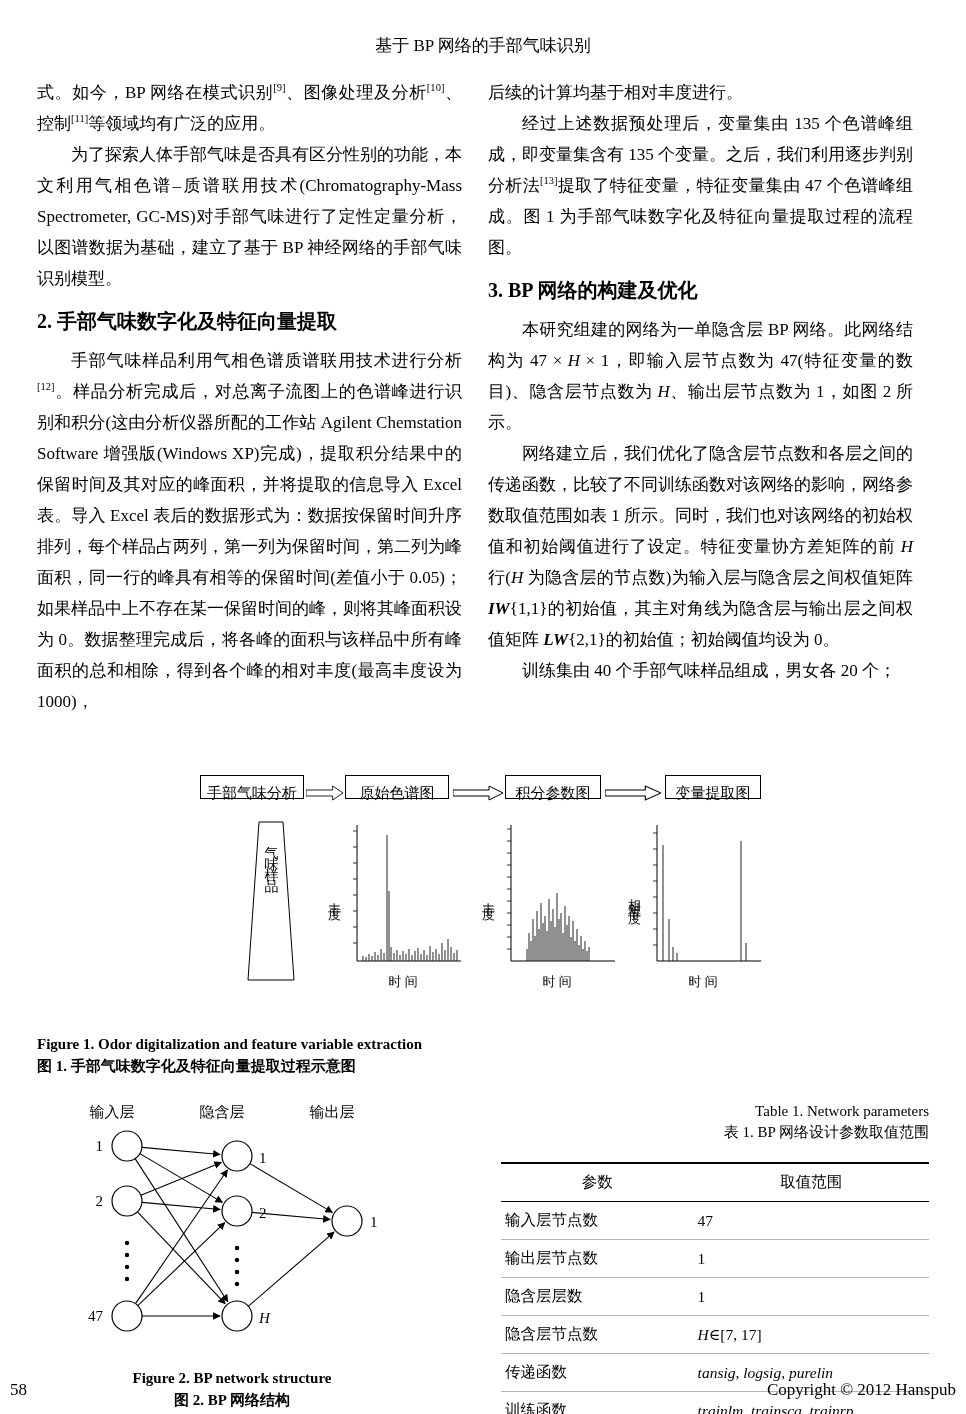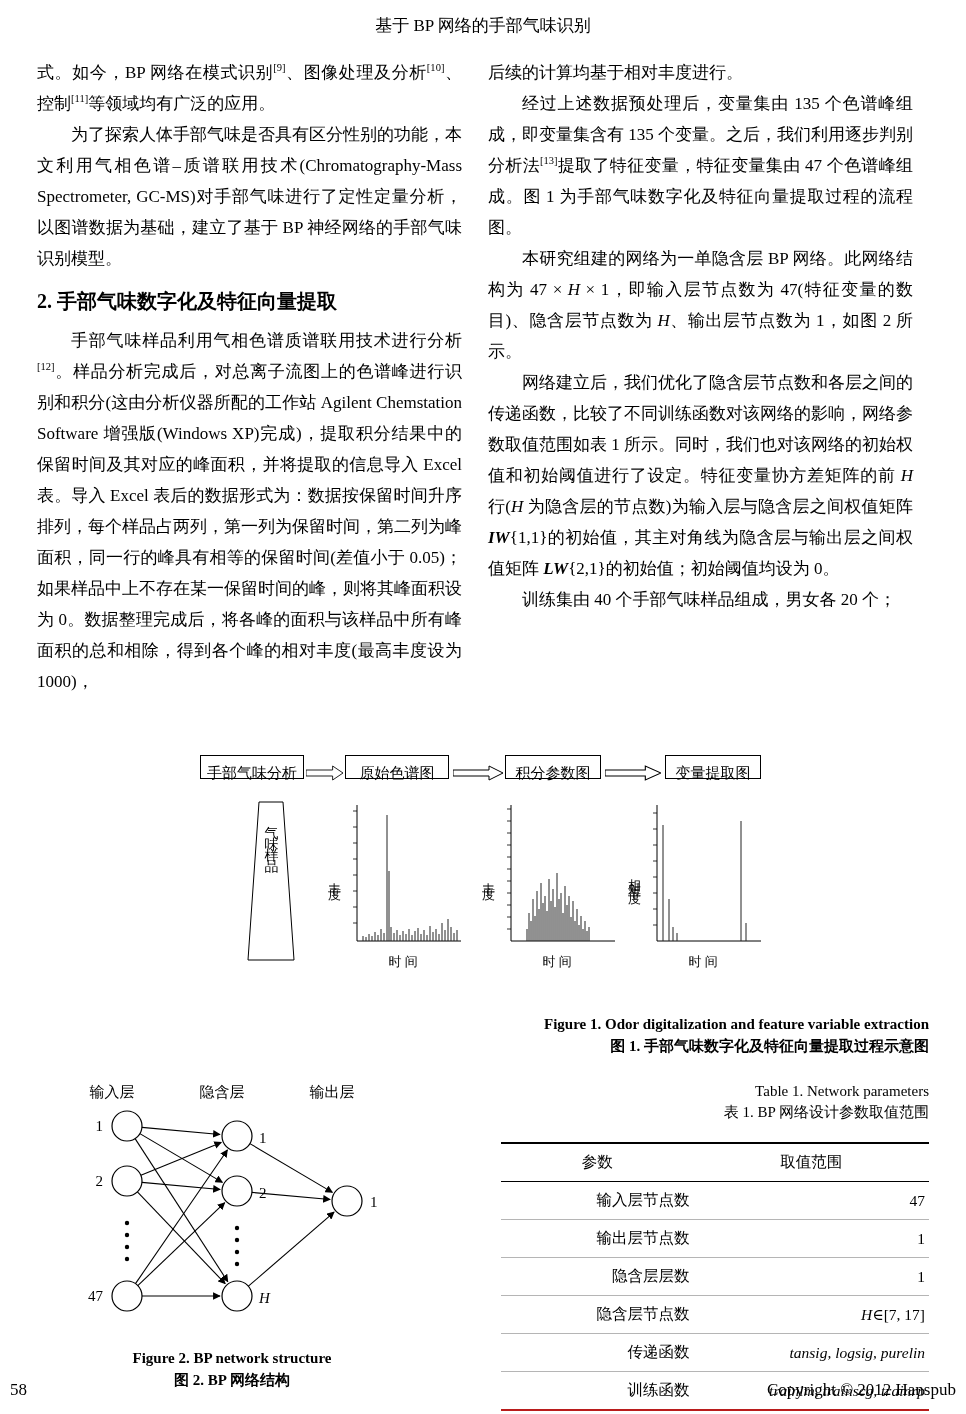--- a/index.html
+++ b/index.html
@@ -1,20 +1,20 @@
 <!DOCTYPE html>
 <html><head>
 <meta charset="utf-8">
 <style>
   * { margin:0; padding:0; box-sizing:border-box; }
   html,body { background:#ffffff; }
   body { width:966px; height:1414px; font-family:"Liberation Serif","DejaVu Serif",serif; color:#000; }
   .page { position:relative; width:966px; height:1414px; padding:12px 37px 0; overflow:hidden; background:#fff; }
 
-  .running-head { text-align:center; font-size:17px; padding:2px 0 20px; }
+  .running-head { text-align:center; font-size:17px; padding:2px 0 20px;margin-top:20px; }
 
   .columns { display:flex; gap:26px; height:668px; overflow:hidden; }
   .col { width:425px; font-size:17px; line-height:31px; text-align:justify; }
   p.para { text-indent:0; }
   p.para.indent { text-indent:2em; }
   sup { font-size:0.62em; line-height:0; vertical-align:super; }
   i { font-style:italic; }
   strong { font-weight:bold; }
   h2.sec { font-size:20px; font-weight:bold; line-height:28px; margin:13px 0 10px; }
 
@@ -28,38 +28,38 @@
   .trap { position:absolute; left:210px; top:2px; width:48px; height:160px; }
   .trap-label-wrap { position:absolute; top:14px; left:0; width:100%; display:flex; justify-content:center; }
   .trap-label { writing-mode:vertical-rl; letter-spacing:11px; font-size:14px; }
   .plot { position:absolute; top:2px; }
   .plotrow { display:flex; align-items:center; }
   .plot-y { writing-mode:vertical-rl; font-size:13px; letter-spacing:4px; width:18px; text-align:center; }
   .plot-x { width:120px; margin-left:18px; text-align:center; font-size:13px; margin-top:2px; }
   .axis { stroke:#000; stroke-width:1; fill:none; }
   .ticks { stroke:#000; stroke-width:0.8; fill:none; }
   .peaks { stroke:#222; stroke-width:1; fill:none; }
-  .figcap { text-align:right; font-weight:bold; font-size:15px; line-height:22px; margin-top:20px; }
+  .figcap { text-align:left; font-weight:bold; font-size:15px; line-height:22px; margin-top:20px; }
 
   
   .bottom { display:flex; margin-top:24px; }
   .fig2block { width:400px; }
   .fig2cap { width:390px; text-align:center; font-weight:bold; font-size:15px; line-height:22px; margin-top:12px; }
   .f2label { font-size:15px; }
   .f2num { font-size:15px; }
   .it { font-style:italic; }
   .f2line { stroke:#000; stroke-width:1.1; }
   .f2circle { fill:#fff; stroke:#000; stroke-width:1.2; }
   .f2dot { fill:#000; }
 
   .tableblock { width:428px; margin-left:auto; }
   .tbl-title { text-align:right; font-weight:normal; font-size:15px; line-height:21px; }
   table.t1 { width:100%; border-collapse:collapse; margin-top:19px; border-top:2px solid #000; border-bottom:2px solid #b91c1c; }
   table.t1 th { font-weight:normal; font-size:15.5px; padding:8px 4px; text-align:center; border-bottom:1px solid #000; }
-  table.t1 td { font-size:15.5px; padding:8px 4px; text-align:right; border-top:1px solid #b5b5b5; }
+  table.t1 td { font-size:15.5px; padding:8px 4px; text-align:left; border-top:1px solid #b5b5b5; }
 
   .pgnum { position:absolute; left:10px; bottom:14px; font-size:17px; }
   .copyright { position:absolute; right:10px; bottom:14px; font-size:17px; }
 </style>
 </head>
 <body>
 
 <div class="page">
 
   <div class="running-head">基于 BP 网络的手部气味识别</div>
@@ -67,20 +67,21 @@
   <div class="columns">
     <div class="col">
       <p class="para"><span>式。如今，BP 网络在模式识别</span><sup>[9]</sup><span>、图像处理及分析</span><sup>[10]</sup><span>、控制</span><sup>[11]</sup><span>等领域均有广泛的应用。</span></p>
       <p class="para indent"><span>为了探索人体手部气味是否具有区分性别的功能，本文利用气相色谱–质谱联用技术(Chromatography-Mass Spectrometer, GC-MS)对手部气味进行了定性定量分析，以图谱数据为基础，建立了基于 BP 神经网络的手部气味识别模型。</span></p>
       <h2 class="sec">2. 手部气味数字化及特征向量提取</h2>
       <p class="para indent"><span>手部气味样品利用气相色谱质谱联用技术进行分析</span><sup>[12]</sup><span>。样品分析完成后，对总离子流图上的色谱峰进行识别和积分(这由分析仪器所配的工作站 Agilent Chemstation Software 增强版(Windows XP)完成)，提取积分结果中的保留时间及其对应的峰面积，并将提取的信息导入 Excel 表。导入 Excel 表后的数据形式为：数据按保留时间升序排列，每个样品占两列，第一列为保留时间，第二列为峰面积，同一行的峰具有相等的保留时间(差值小于 0.05)；如果样品中上不存在某一保留时间的峰，则将其峰面积设为 0。数据整理完成后，将各峰的面积与该样品中所有峰面积的总和相除，得到各个峰的相对丰度(最高丰度设为 1000)，</span></p>
     </div>
     <div class="col">
       <p class="para"><span>后续的计算均基于相对丰度进行。</span></p>
       <p class="para indent"><span>经过上述数据预处理后，变量集由 135 个色谱峰组成，即变量集含有 135 个变量。之后，我们利用逐步判别分析法</span><sup>[13]</sup><span>提取了特征变量，特征变量集由 47 个色谱峰组成。图 1 为手部气味数字化及特征向量提取过程的流程图。</span></p>
+      <h2 class="sec">3. BP 网络的构建及优化</h2>
       <p class="para indent"><span>本研究组建的网络为一单隐含层 BP 网络。此网络结构为 47 × </span><i>H</i><span> × 1，即输入层节点数为 47(特征变量的数目)、隐含层节点数为 </span><i>H</i><span>、输出层节点数为 1，如图 2 所示。</span></p>
       <p class="para indent"><span>网络建立后，我们优化了隐含层节点数和各层之间的传递函数，比较了不同训练函数对该网络的影响，网络参数取值范围如表 1 所示。同时，我们也对该网络的初始权值和初始阈值进行了设定。特征变量协方差矩阵的前 </span><i>H</i><span> 行(</span><i>H</i><span> 为隐含层的节点数)为输入层与隐含层之间权值矩阵 </span><strong style="font-style: italic;">IW</strong><span>{1,1}的初始值，其主对角线为隐含层与输出层之间权值矩阵 </span><strong style="font-style: italic;">LW</strong><span>{2,1}的初始值；初始阈值均设为 0。</span></p>
       <p class="para indent"><span>训练集由 40 个手部气味样品组成，男女各 20 个；</span></p>
     </div>
   </div>
 
   <div class="figure1">
 
     <div class="fig1-flow">
       <div class="flowbox" style="left:163px;width:104px">手部气味分析</div>

